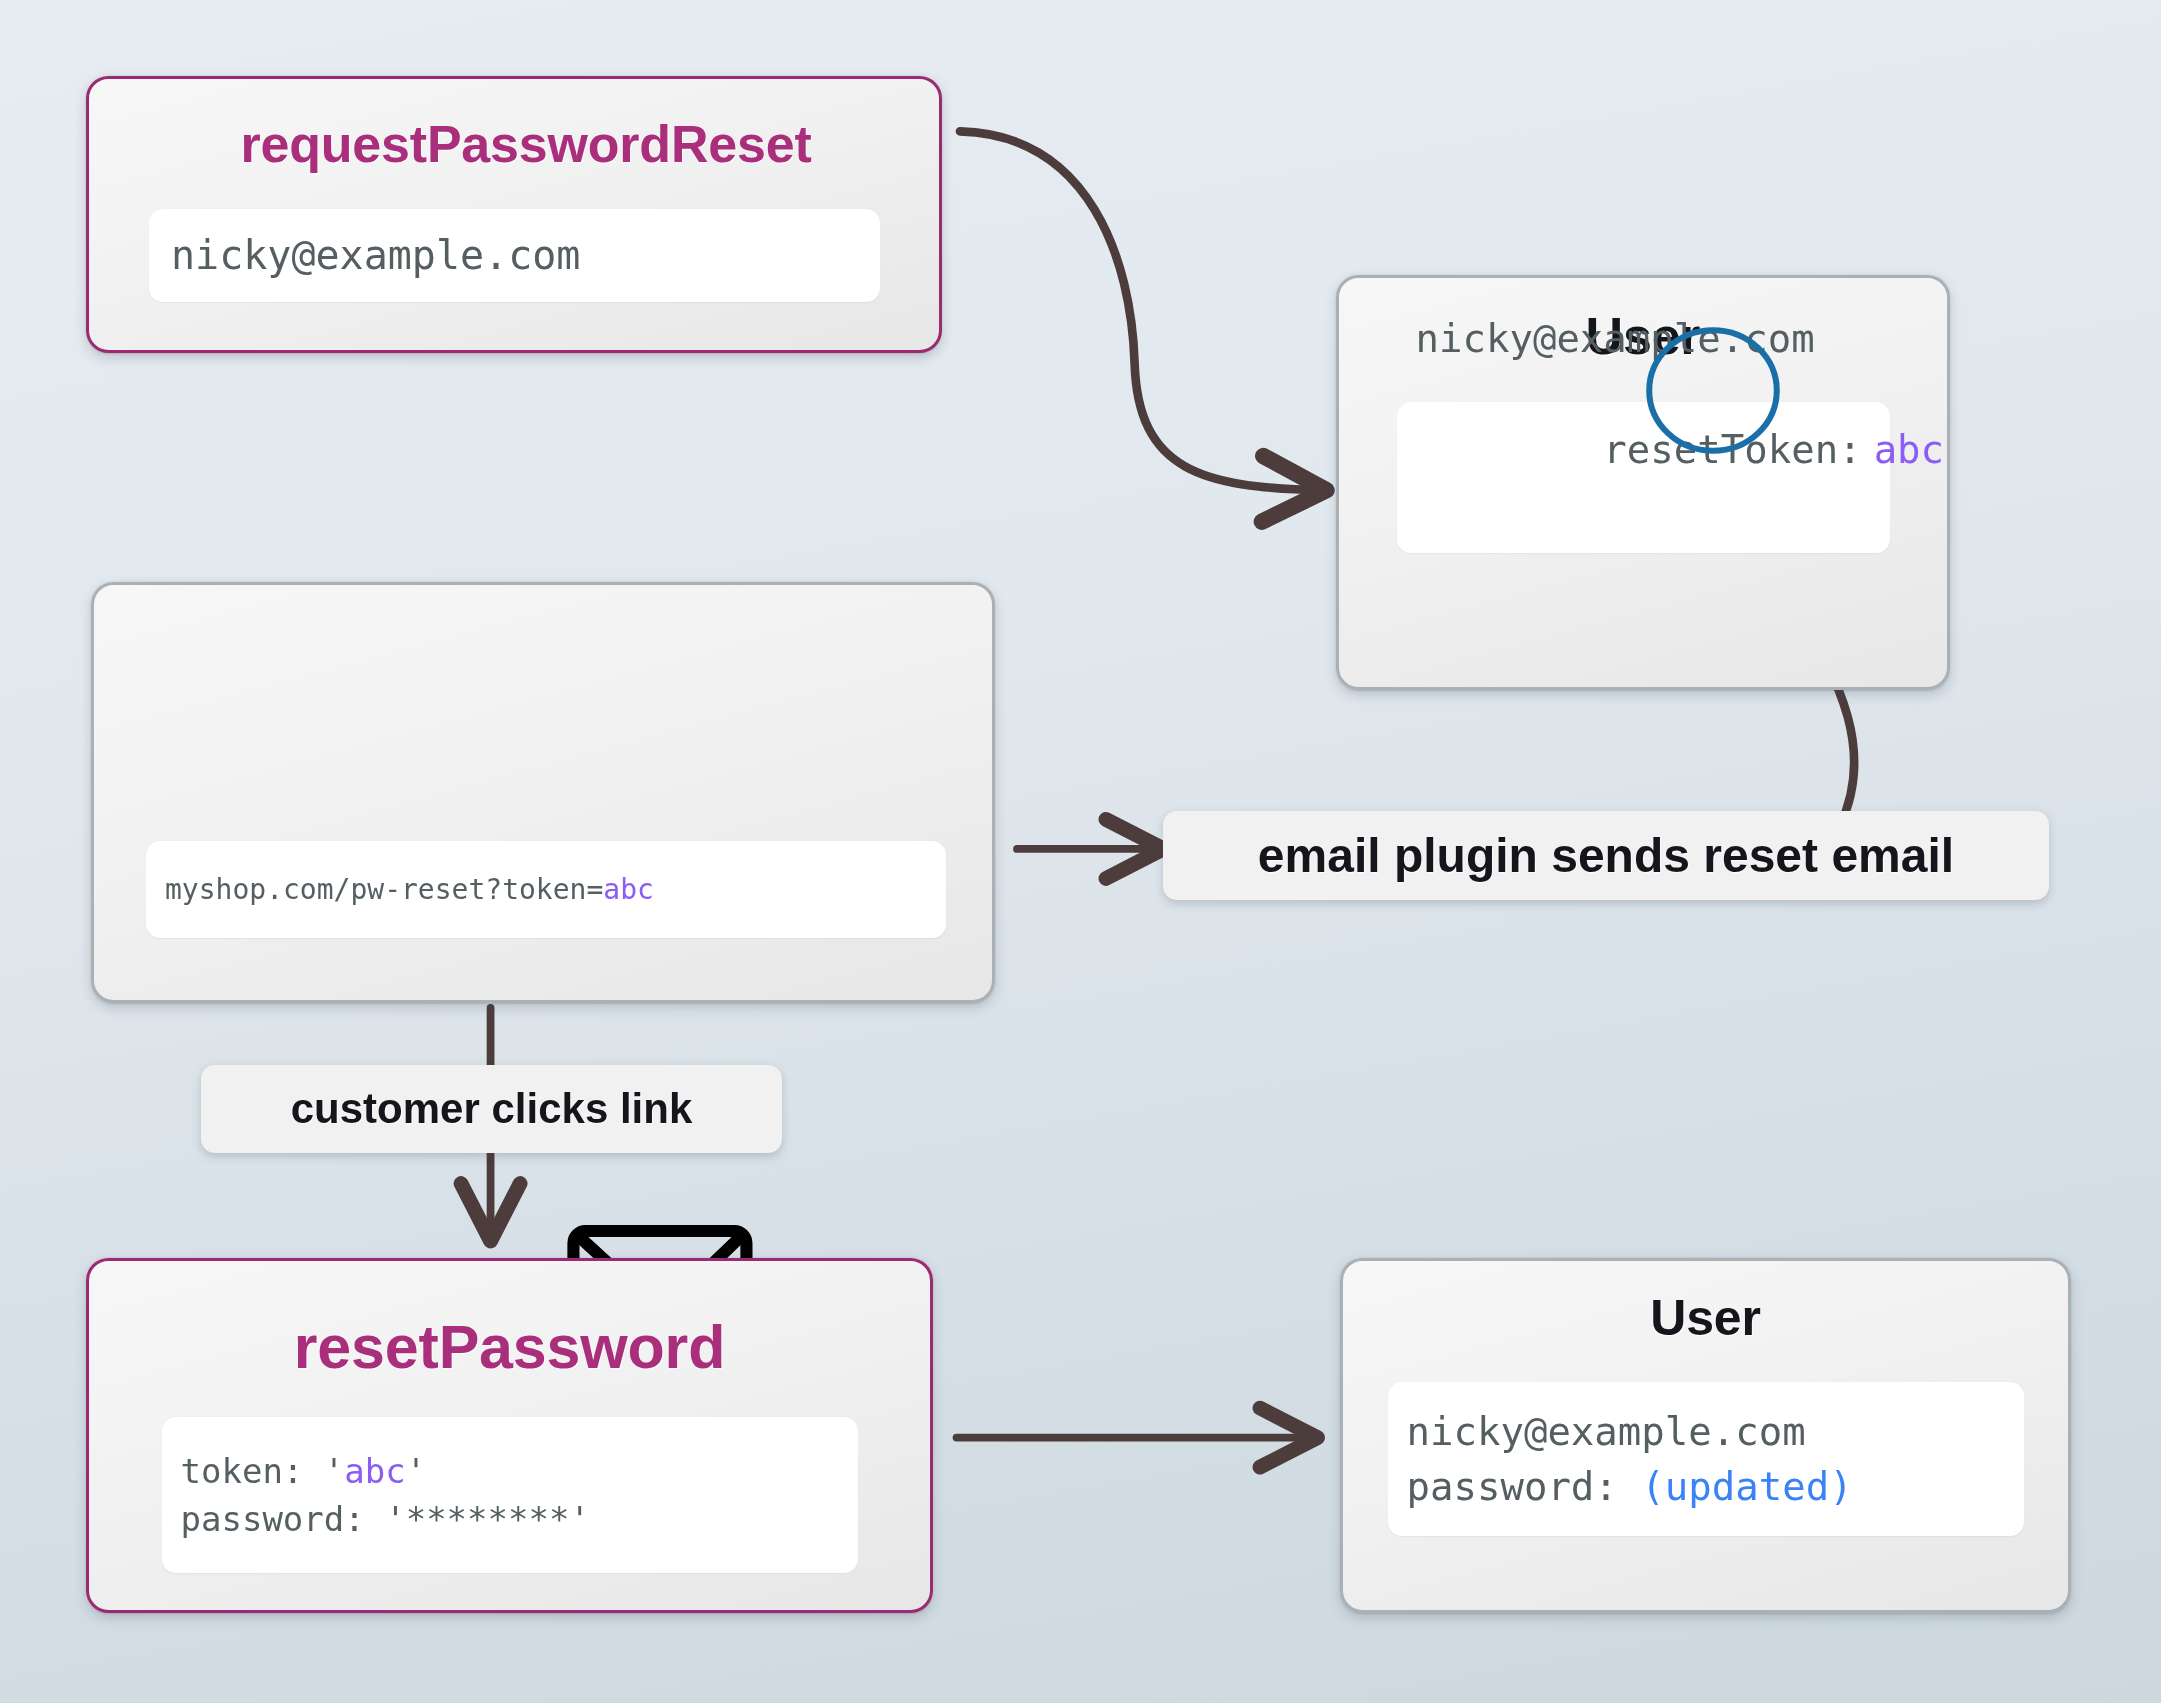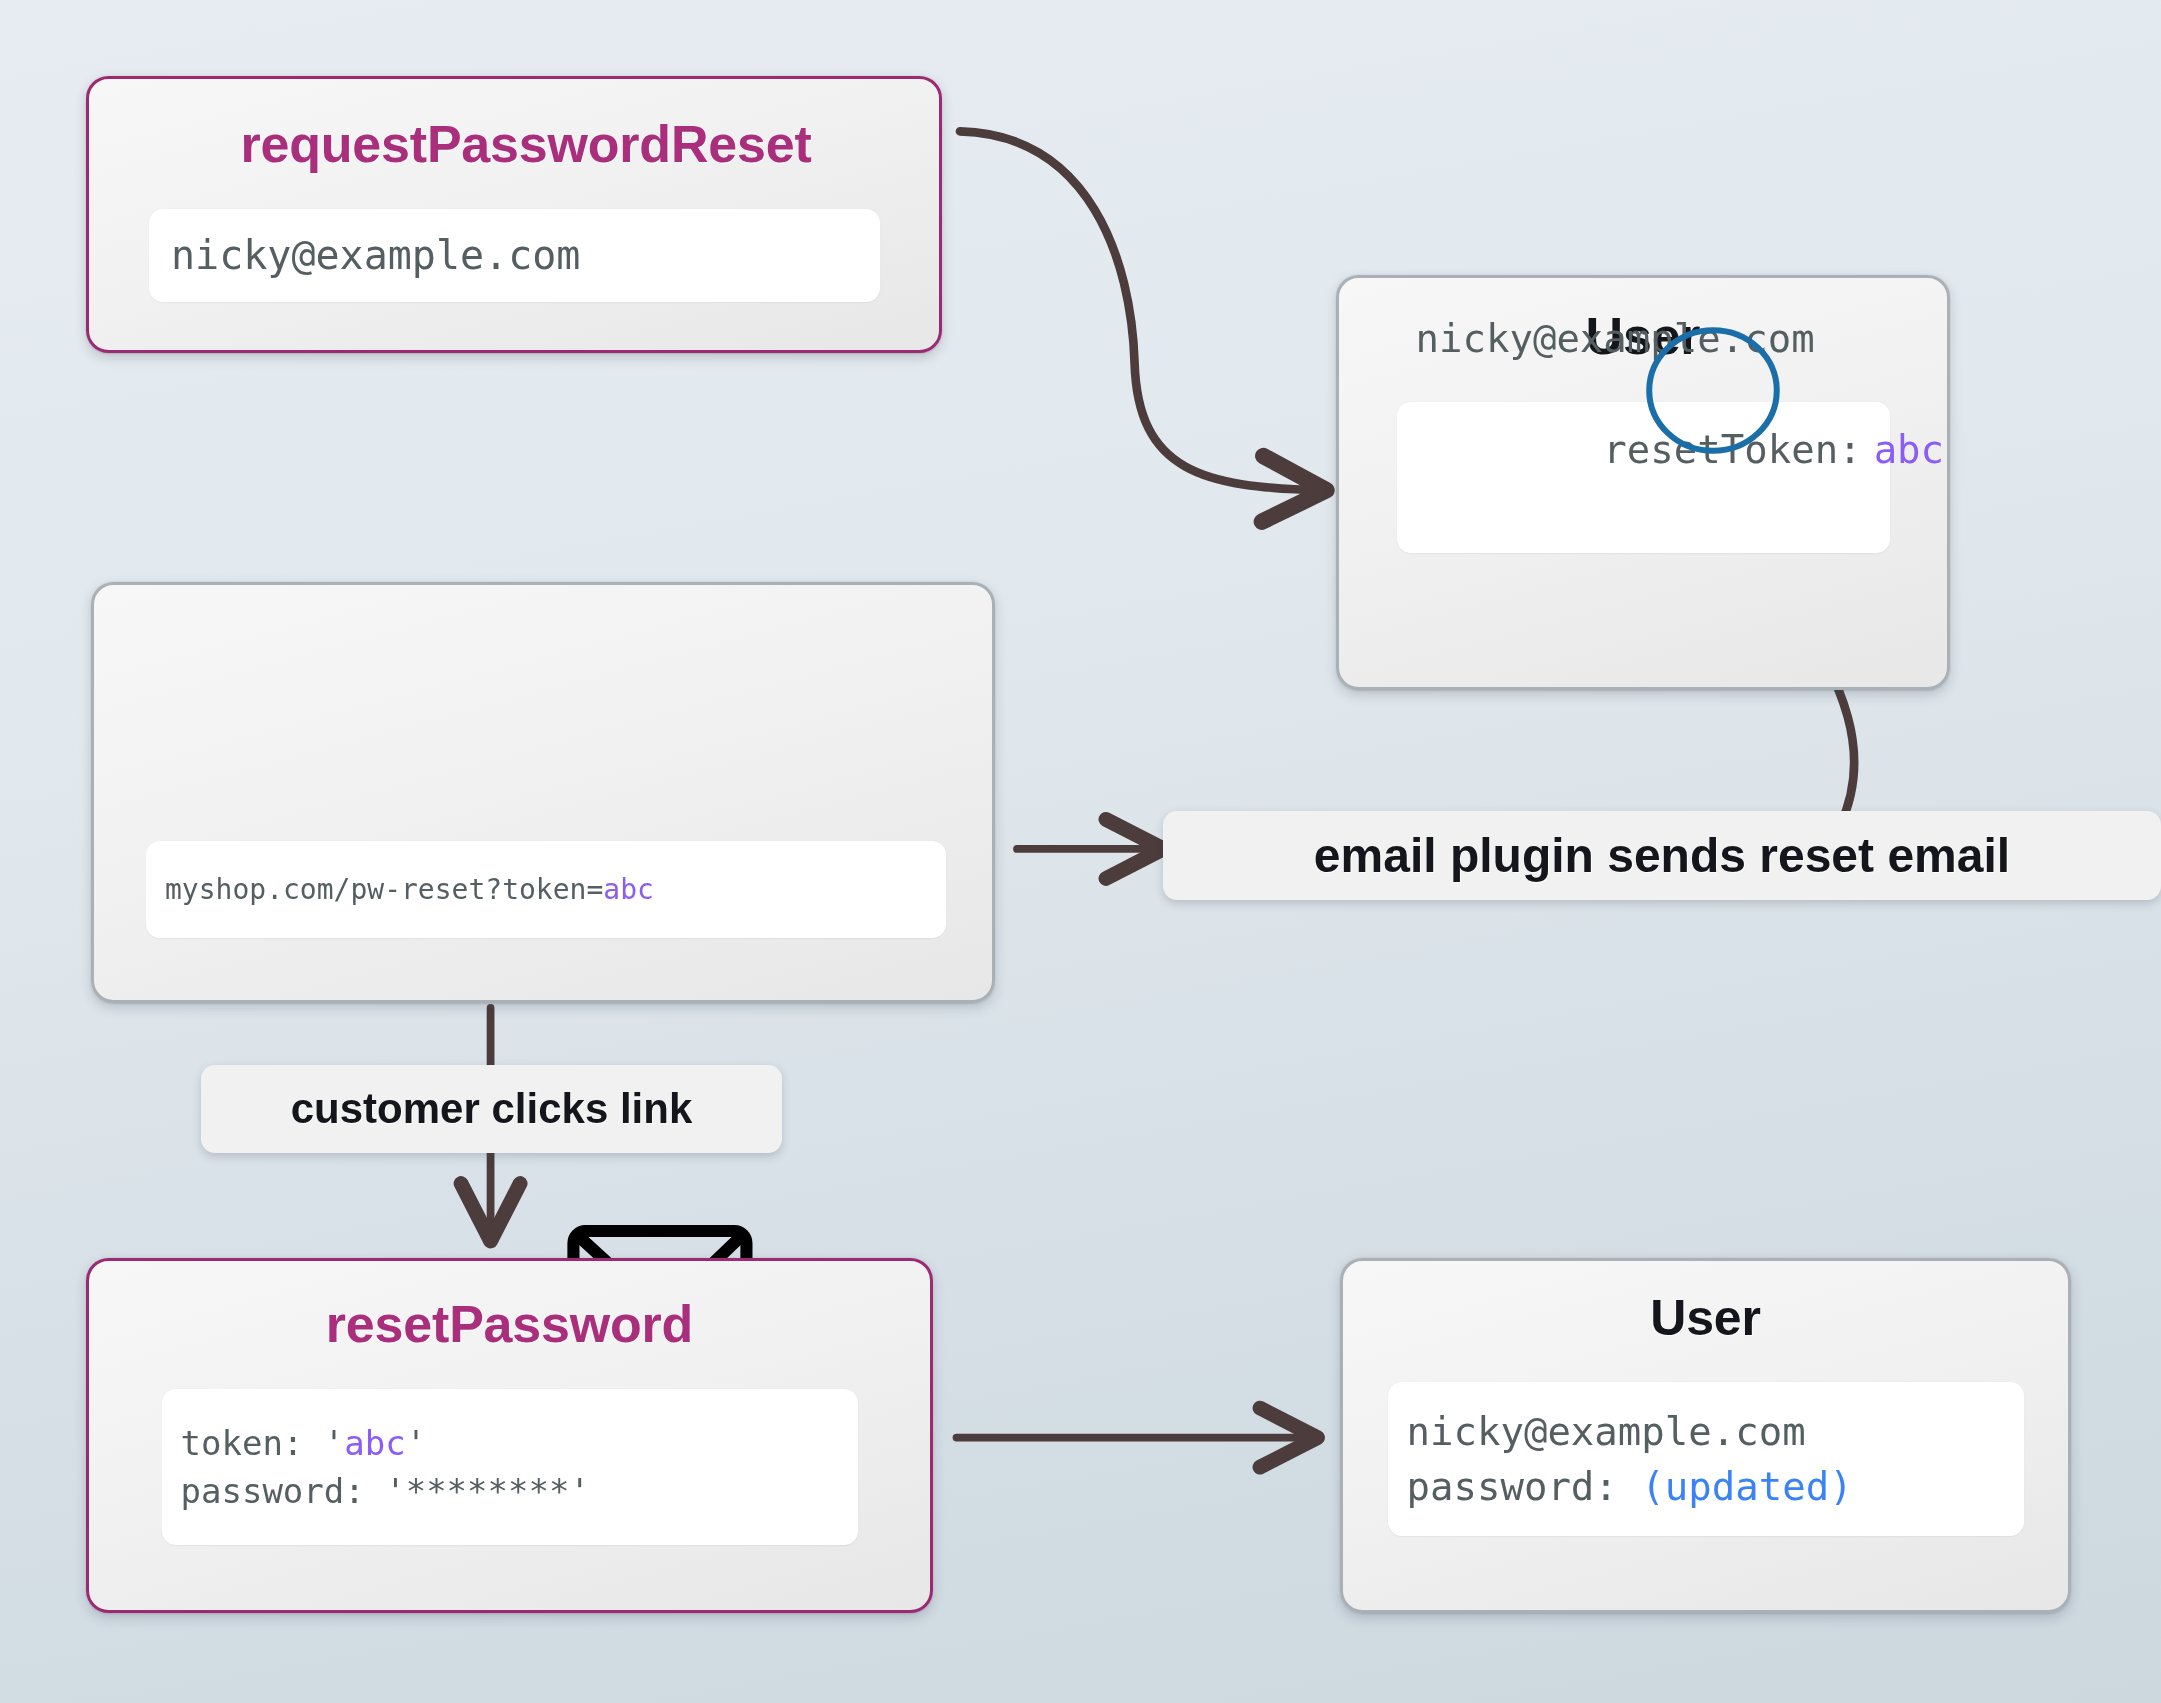--- a/index.html
+++ b/index.html
@@ -99,28 +99,28 @@
   #node-user-bot { left: 1340px; top: 1258px; width: 731px;  height: 355px; }
 
   #node-request .node-title  { font-size: 52px; margin-top: 35px; margin-left: 24px; }
   #node-request .field       { margin-top: 35px; width: 731px; height: 93px; padding: 0 22.5px; font-size: 40px; }
 
   #node-user-top .node-title { font-size: 52px; margin-top: 28px; }
   #node-user-top .field      { margin-top: 36px; width: 493px; height: 151px; padding: 0 19px; font-size: 39px; }
 
   #node-email .field         { position: absolute; left: 52px; top: 256px; width: 800px; height: 97px; padding: 10px 19px; font-size: 28px; }
 
-  #node-reset .node-title    { font-size: 52px; margin-top: 33px; }
+  #node-reset .node-title    { font-size: 61px; margin-top: 51px; }
   #node-reset .field         { margin-top: 35px; width: 696px; height: 156px; padding: 0 19px; font-size: 34px; }
 
   #node-user-bot .node-title { font-size: 50px; margin-top: 28px; }
   #node-user-bot .field      { margin-top: 35px; width: 636px; height: 154px; padding: 0 19px; font-size: 39px; }
 
   
-  #label-plugin  { left: 1163px; top: 811px;  width: 998px; height: 89px; font-size: 48px; }
+  #label-plugin  { left: 1163px; top: 811px;  width: 886px; height: 89px; font-size: 48px; }
   #label-click   { left: 201px;  top: 1065px; width: 581px;  height: 88px; font-size: 42px; }
 </style>
 </head>
 <body>
 
 <div id="canvas">
 
   <svg id="edges" viewBox="0 0 2500 1970">
     <defs>
       <marker id="ah-end" markerWidth="12" markerHeight="12" refX="8.2" refY="5" orient="auto" markerUnits="strokeWidth">

